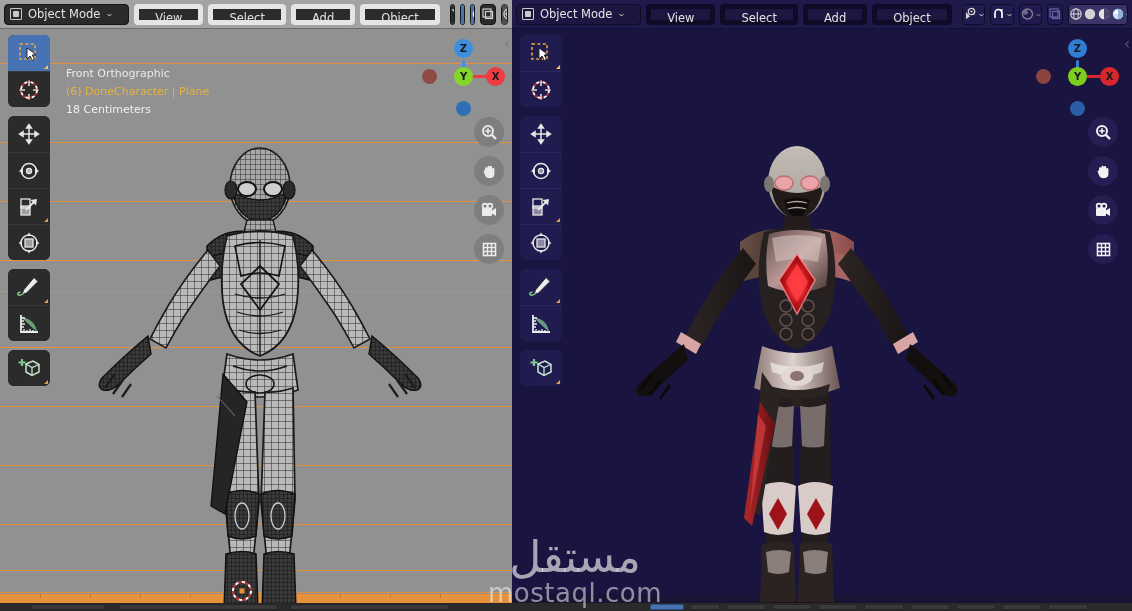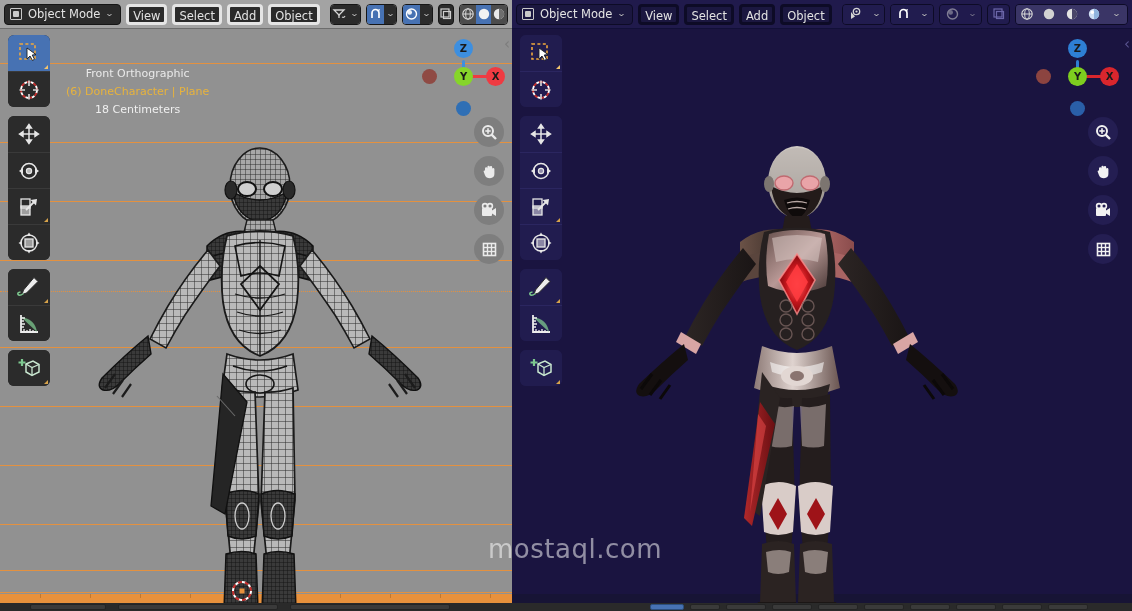--- a/index.html
+++ b/index.html
@@ -21,38 +21,38 @@
     position: absolute; top: 0; left: 0; right: 0; height: 29px;
     display: flex; align-items: center; gap: 5px;
     padding: 0 4px;
     z-index: 40;
   }
   #panel-left .vp-header  { background: #a3a3a3; border-bottom: 1px solid #6d6d6d; }
   #panel-right .vp-header { background: #201a4c; border-bottom: 1px solid #121038; }
 
   .mode-btn {
     display: flex; align-items: center; gap: 6px;
-    height: 21px; padding: 0 7px 0 5px;
+    height: 21px; padding: 0 15px 0 5px;
     background: #2b2b2b; border: 1px solid #161616; border-radius: 4px;
     color: #e4e4e4; font-size: 11.5px; white-space: nowrap;
   }
   #panel-right .mode-btn { background: #1b1740; border-color: #0d0b26; }
   .mode-icon {
     width: 12px; height: 12px; border: 1.4px solid #c9c9c9; border-radius: 1px;
     position: relative; flex: none;
   }
   .mode-icon::after {
     content:''; position:absolute; left:2px; top:2px; right:2px; bottom:2px;
     background:#c9c9c9; border-radius:1px;
   }
   .chev { font-size: 8px; color: #bdbdbd; line-height: 1; transform: scaleX(1.4); }
 
   .menu-btn {
-    height: 21px; padding: 0 4px; line-height: 19px;
-    background: #2b2b2b; border: 3px solid #e5e5e5; border-radius: 4px;
+    height: 21px; padding: 0 16px; line-height: 19px;
+    background: #2b2b2b; border: 5px solid #e5e5e5; border-radius: 4px;
     color: #e2e2e2; font-size: 11.5px; white-space: nowrap;
   }
   #panel-right .menu-btn { background: #1b1740; border-color: #0d0b26; }
 
   .hdr-spacer { flex: 1 1 auto; }
 
   
   .hgrp { display: flex; align-items: center; height: 21px; border-radius: 4px; overflow: hidden;
           border: 1px solid #161616; }
   #panel-right .hgrp { border-color: #0d0b26; }
@@ -119,21 +119,21 @@
   .navcol { position:absolute; width:30px; z-index:30; display:flex; flex-direction:column; gap:9px; }
   .navbtn { width:30px; height:30px; border-radius:50%;
             display:flex; align-items:center; justify-content:center; }
   #panel-left .navbtn  { background:#7e7e7e; }
   #panel-right .navbtn { background:#241e52; }
 
   .collapse-arrow { position:absolute; z-index:30; font-size:15px; line-height:1; }
 
   
   .vp-text { position:absolute; z-index:20; font-size:11px; line-height:18px;
-             font-family:"DejaVu Sans", sans-serif;text-align:center; }
+             font-family:"DejaVu Sans", sans-serif; }
   .vp-text .l1 { color:#e9e9e9; }
   .vp-text .l2 { color:#e8b33c; }
   .vp-text .l3 { color:#efefef; }
 
   
   .charwrap { position:absolute; z-index:10; }
   svg.char { display:block; }
 
   
   .wm { position:absolute; z-index:60; pointer-events:none;
@@ -865,20 +865,21 @@
             <span class="corner"></span>
           </div>
         </div>
       </div>
 
       <div class="tl-darkband"></div>
     </div>
   </div>
 
   <div class="wm">
+    <div class="ar">مستقل</div>
     <div class="en">mostaql.com</div>
   </div>
 
   <div id="bottom">
     <div class="seg" style="left:30px;  width:76px;"></div>
     <div class="seg" style="left:118px; width:160px;"></div>
     <div class="seg" style="left:290px; width:160px;"></div>
     <div class="seg blue" style="left:650px; width:34px;"></div>
     <div class="seg" style="left:690px; width:30px;"></div>
     <div class="seg" style="left:726px; width:40px;"></div>

